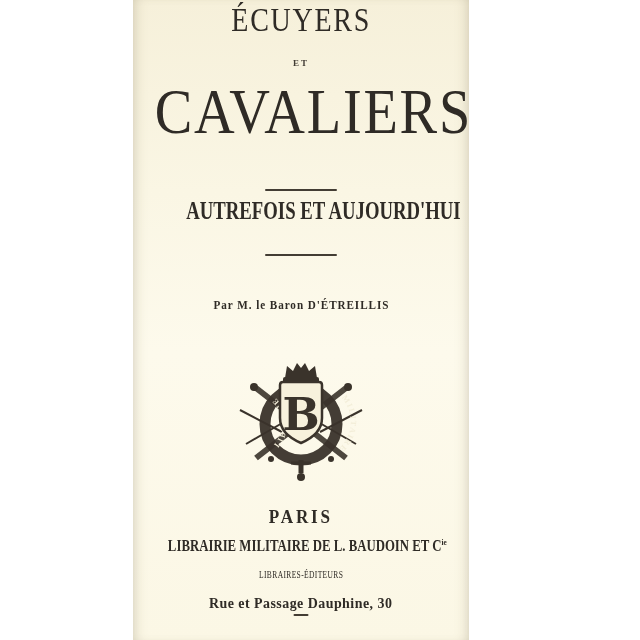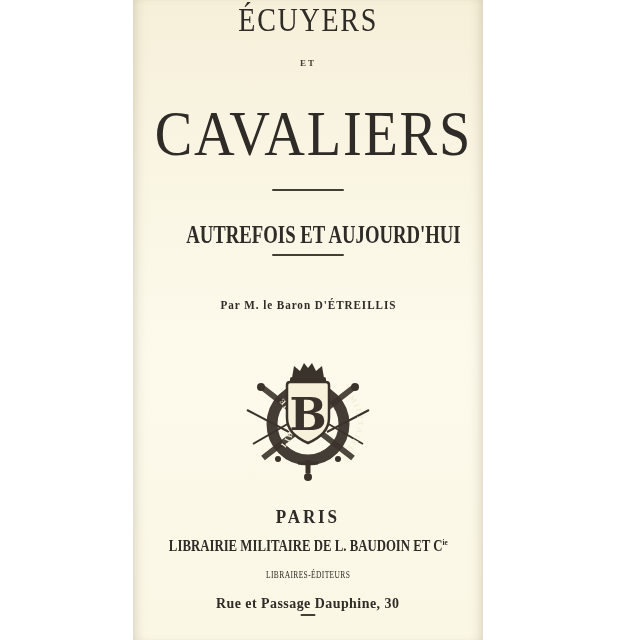--- a/index.html
+++ b/index.html
@@ -11,49 +11,50 @@
     position:relative;
   }
   .photo{
     position:absolute; inset:0;
     background:#ffffff;
   }
   
   .page{
     position:absolute;
     left:133px; top:0;
-    width:350px; height:640px;
+    width:288px; height:640px;
     background:linear-gradient(180deg,#f6f0da 0%, #faf6e4 30%, #fdfaec 55%, #fbf7e5 100%);
     box-shadow: inset 10px 0 14px -10px rgba(120,110,80,.35),
                 inset -10px 0 14px -10px rgba(120,110,80,.35);
+    padding-left: 48px;
   }
   .line{
     position:absolute; left:0; right:0;
     text-align:center;
     color:#2f2b26;
     line-height:1;
     white-space:nowrap;
   }
   .squeeze{display:inline-block; transform-origin:center;}
 
   .title-main   {top:4px;   font-size:33px; letter-spacing:2px;}
   .title-main .squeeze{transform:scaleX(.85);}
   .title-et     {top:59px;  font-size:9px;  letter-spacing:2px; font-weight:bold; color:#413b33;text-align:center;}
-  .title-big    {top:102px;  font-size:64px; letter-spacing:2px;}
+  .title-big    {top:80px;  font-size:64px; letter-spacing:2px;}
   .title-big .squeeze{transform:scaleX(.88);}
 
   .rule{
     position:absolute; left:50%; transform:translateX(-50%);
     background:#433d34; height:2px; border-radius:1px;
   }
   .rule-top    {top:189px; width:72px;}
   .rule-bottom {top:254px; width:72px;}
   .rule-year   {top:614px; width:15px; height:2px;}
 
-  .subtitle{top:222px; font-size:26px; font-weight:bold;}
+  .subtitle{top:198px; font-size:26px; font-weight:bold;}
   .subtitle .squeeze{transform:scaleX(.72);}
 
   .author{top:299px; font-size:12px; font-weight:bold; letter-spacing:1px;}
   .author .squeeze{transform:scaleX(.93);}
 
   .emblem-wrap{
     position:absolute; top:358px; left:50%; transform:translateX(-50%);
     width:142px; height:124px;
   }
 

